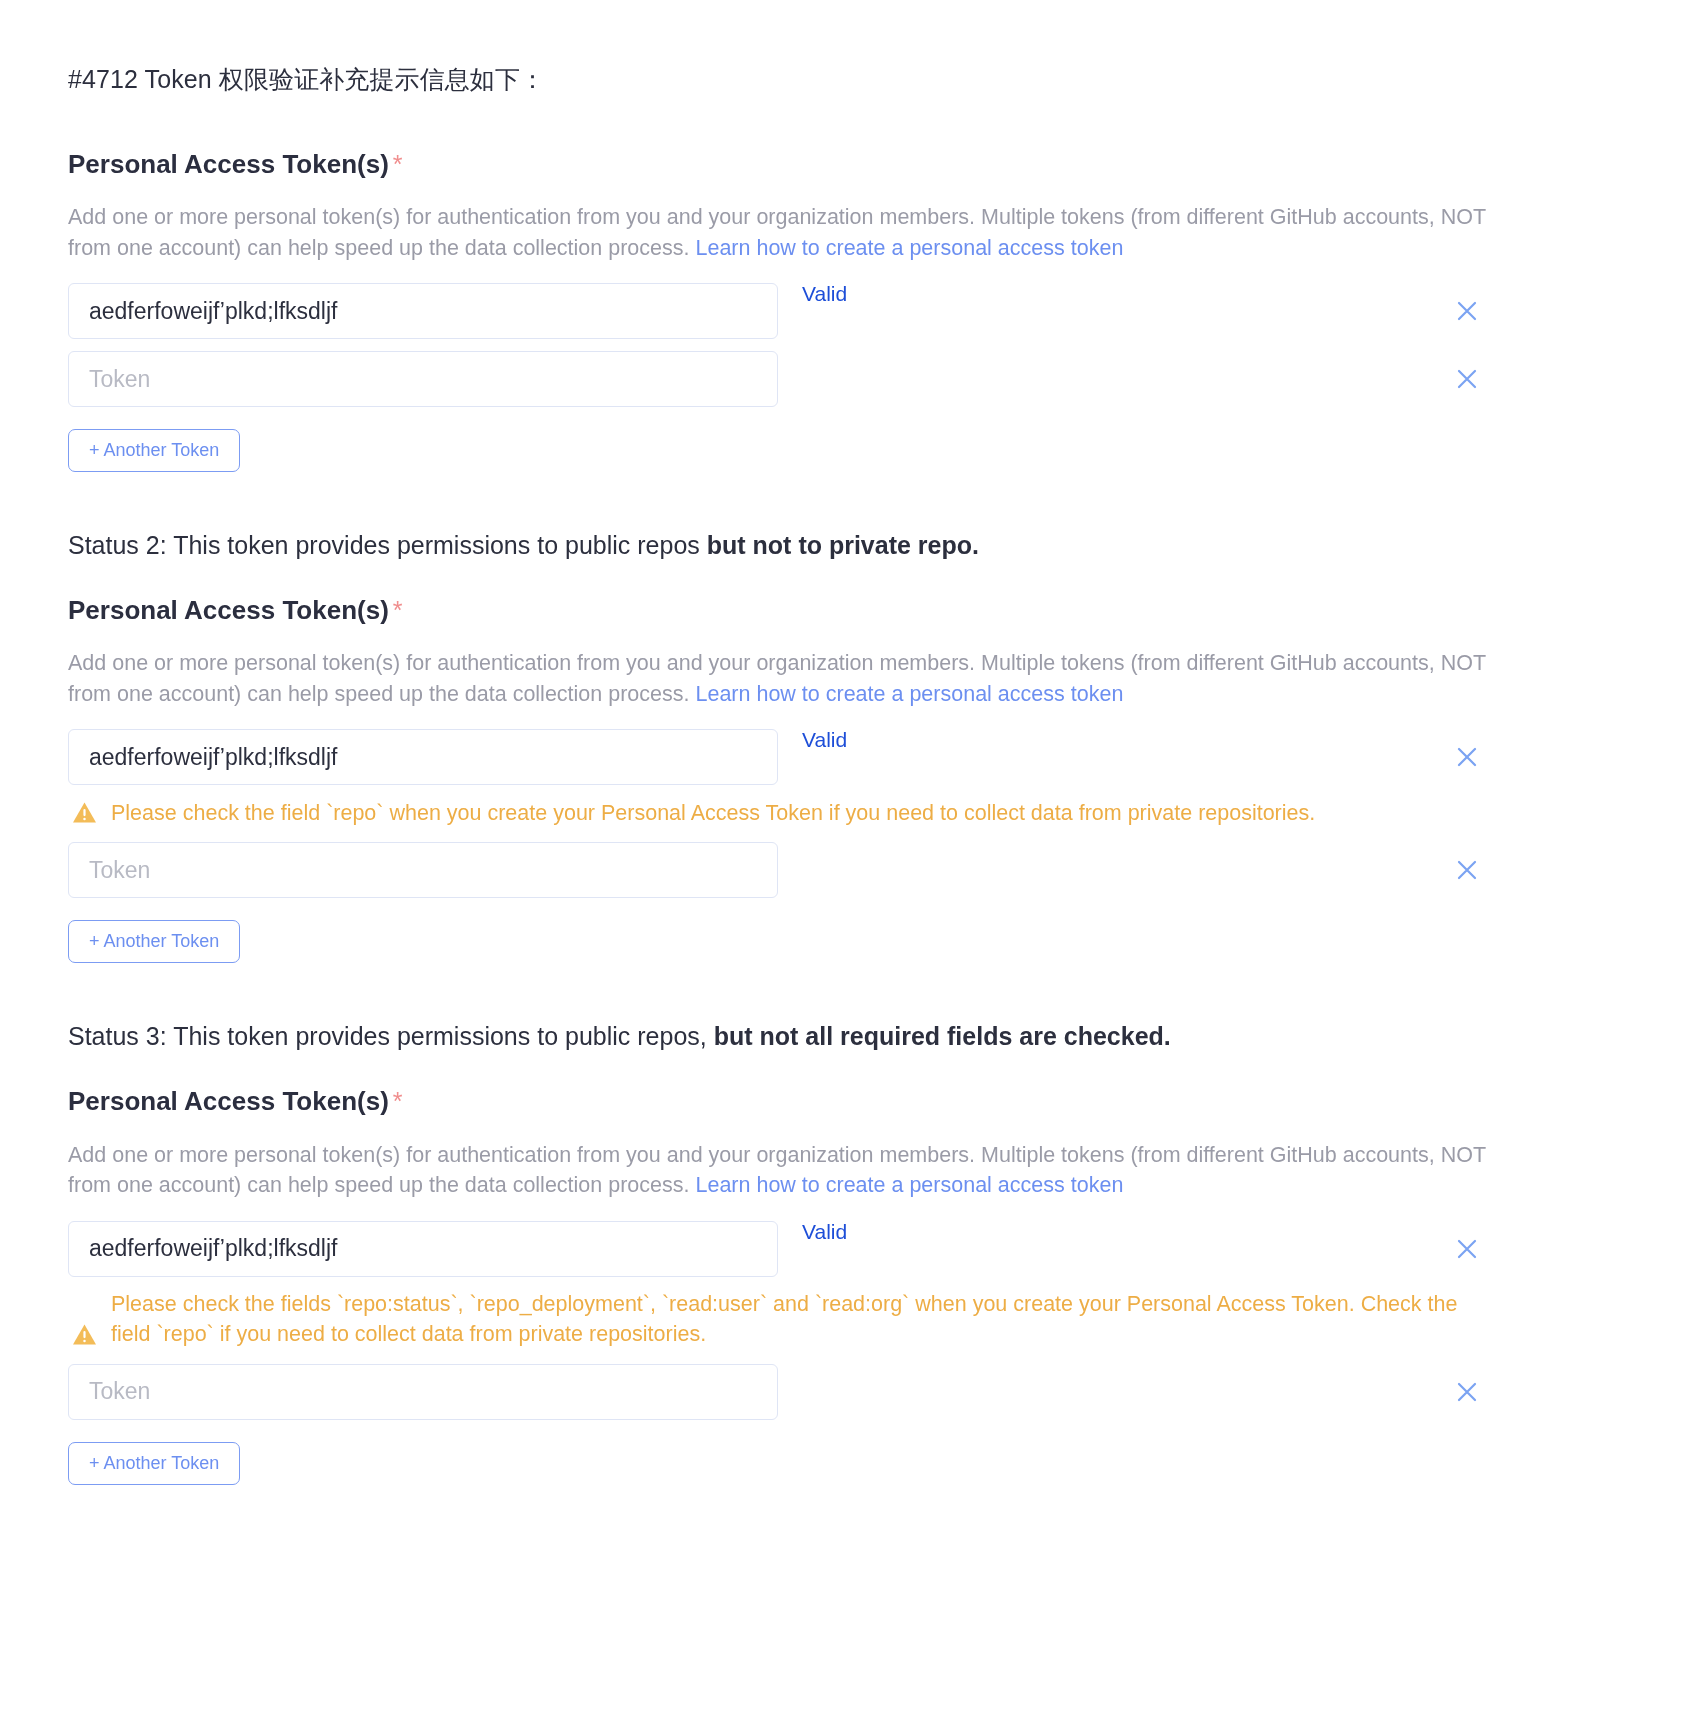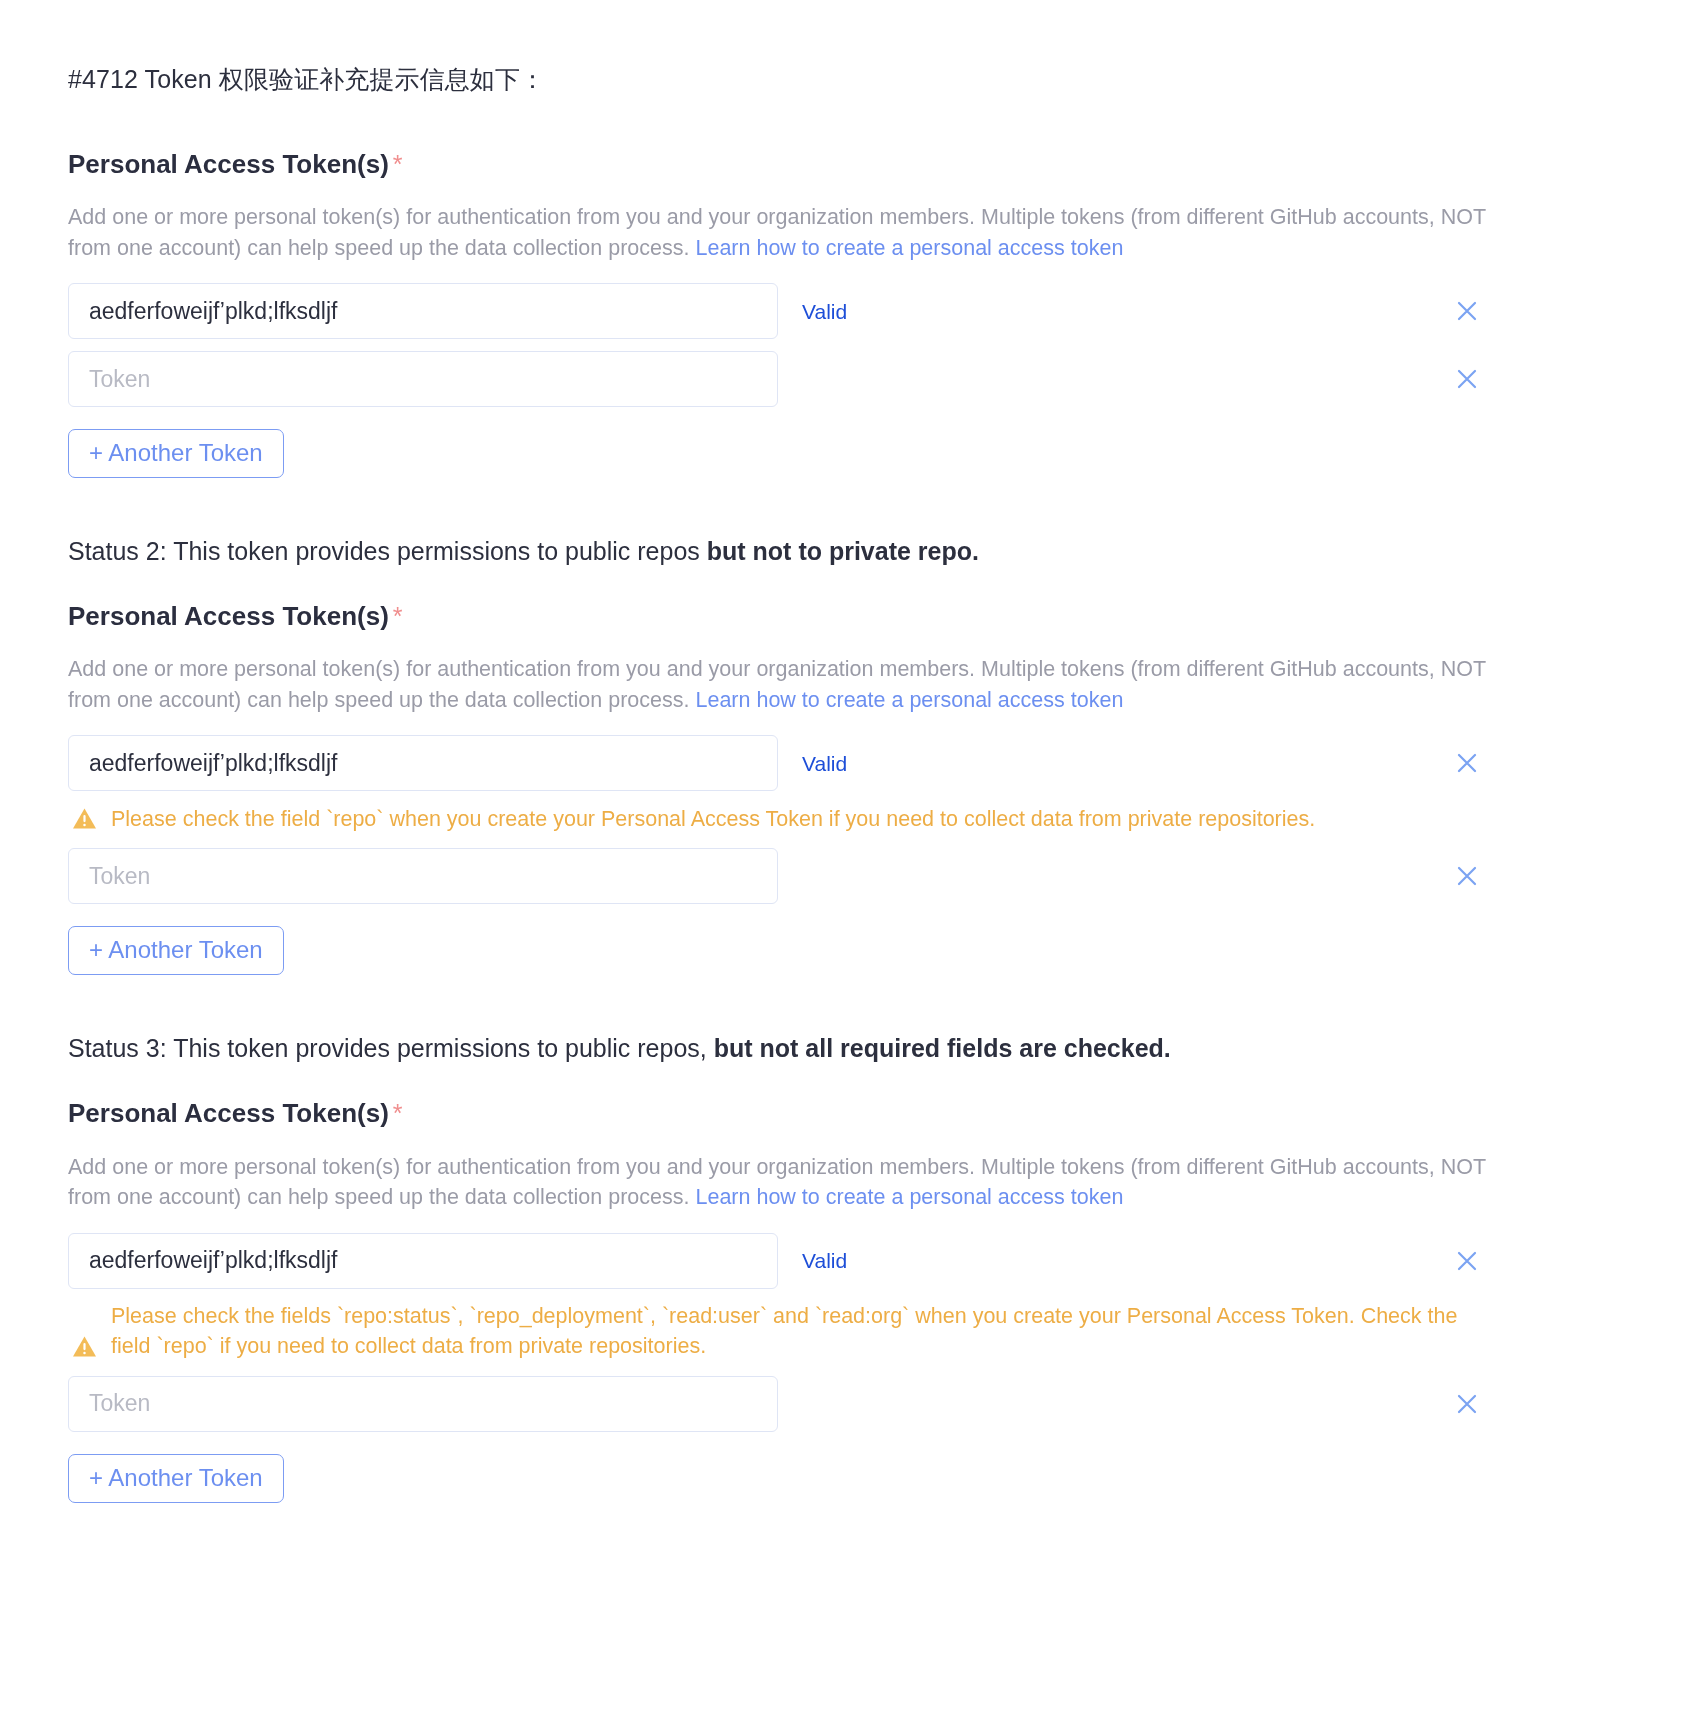--- a/index.html
+++ b/index.html
@@ -65,21 +65,21 @@
     max-width: 1420px;
   }
   .section-desc a {
     color: #6c8ff0;
     text-decoration: none;
   }
 
   .token-row {
     position: relative;
     display: flex;
-    align-items: center;
+    align-items: flex-start;
     margin-bottom: 12px;
     height: 56px;
   }
   .token-input {
     width: 710px;
     height: 56px;
     border: 1px solid #dfe5f5;
     border-radius: 6px;
     padding: 0 20px;
     font-size: 23px;
@@ -127,21 +127,21 @@
   }
 
   .add-btn {
     display: inline-block;
     margin-top: 10px;
     padding: 11px 20px 12px 20px;
     border: 1px solid #7c9cf3;
     border-radius: 7px;
     color: #6c8ff0;
     background: #fff;
-    font-size: 24px;
+    font-size: 18px;
     font-family: "Liberation Sans", sans-serif;
     line-height: 1;
     cursor: pointer;
   }
 </style>
 </head>
 <body>
 
 <div class="page">
   <div class="wrap">

